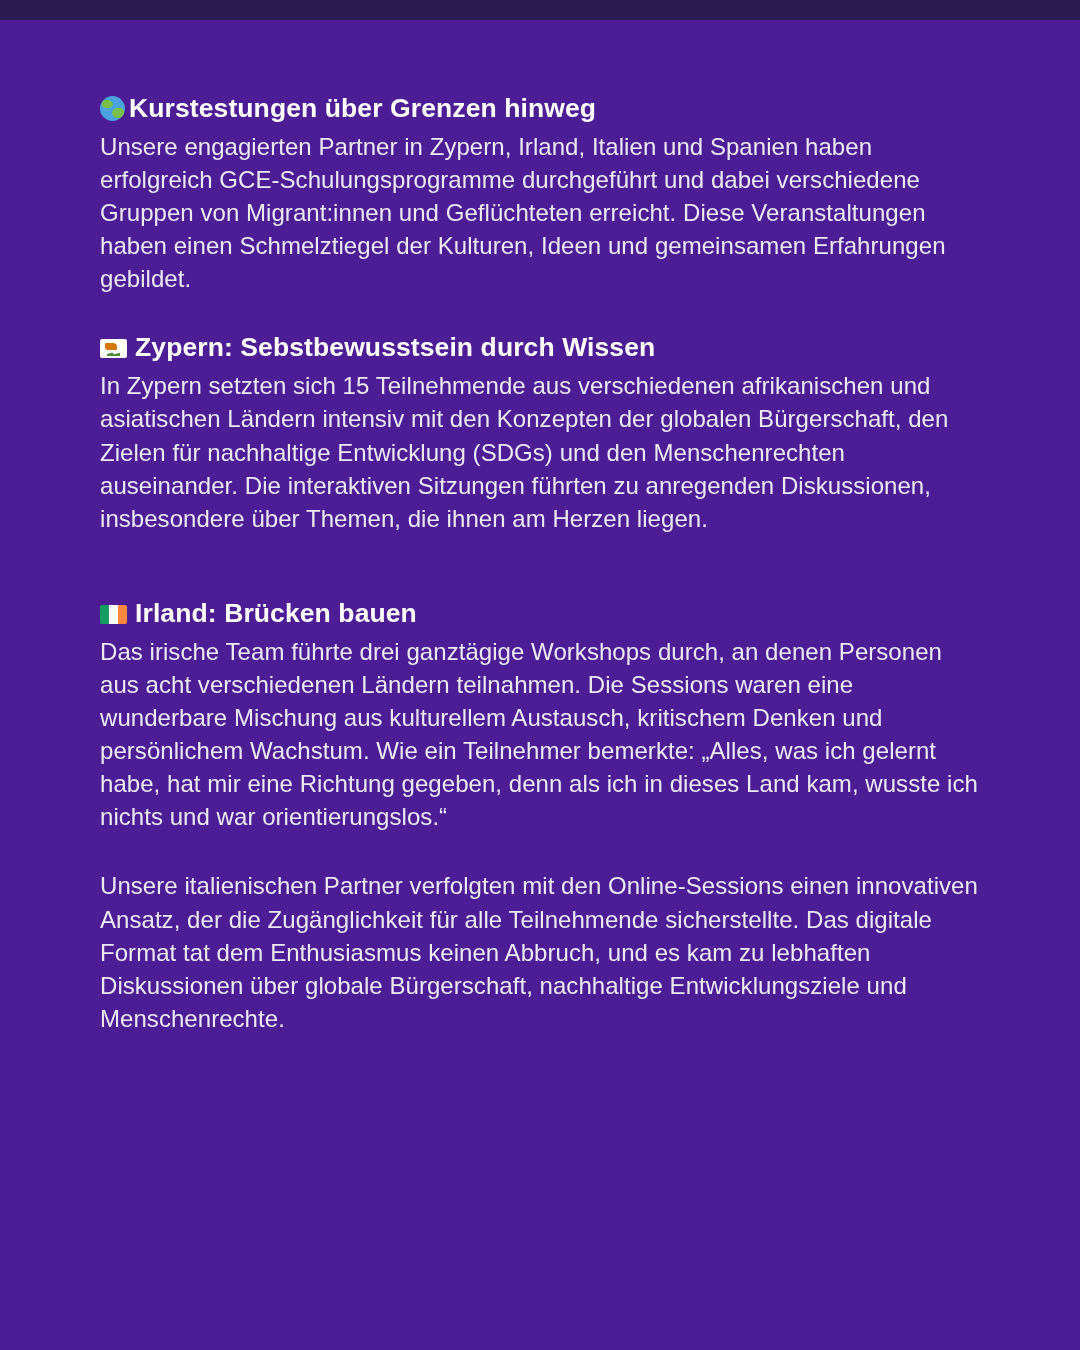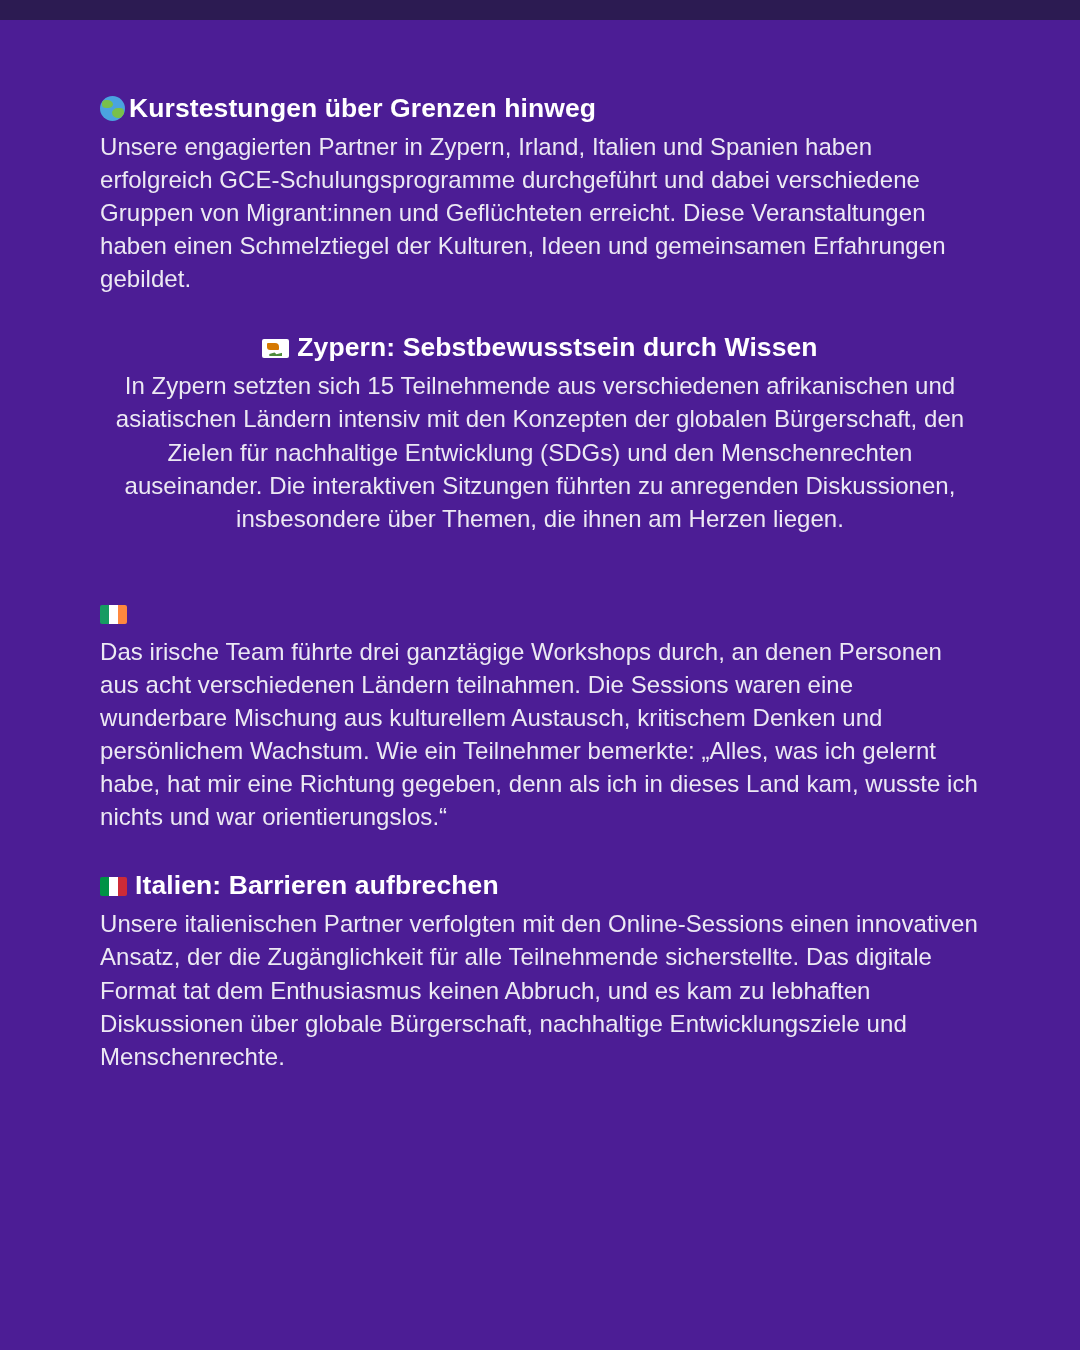--- a/index.html
+++ b/index.html
@@ -22,21 +22,20 @@
     margin-top: 20px;
   }
   .block {
     margin-bottom: 36px;
   }
   .block:last-child {
     margin-bottom: 0;
   }
   .block.extra-gap {
     margin-bottom: 62px;
-    text-align: center;
   }
   .heading {
     display: block;
     color: #ffffff;
     font-size: 26.5px;
     font-weight: bold;
     line-height: 1.28;
     letter-spacing: 0.1px;
     margin: 0 0 4px 0;
   }
@@ -132,22 +131,21 @@
     <h2 class="heading"><span class="globe"></span><span class="htext">Kurstestungen über Grenzen hinweg</span></h2>
     <p class="body-text">Unsere engagierten Partner in Zypern, Irland, Italien und Spanien haben erfolgreich GCE-Schulungsprogramme durchgeführt und dabei verschiedene Gruppen von Migrant:innen und Geflüchteten erreicht. Diese Veranstaltungen haben einen Schmelztiegel der Kulturen, Ideen und gemeinsamen Erfahrungen gebildet.</p>
   </div>
 
   <div class="block extra-gap">
     <h2 class="heading"><span class="flagicon cy"></span><span class="htext">Zypern: Sebstbewusstsein durch Wissen</span></h2>
     <p class="body-text">In Zypern setzten sich 15 Teilnehmende aus verschiedenen afrikanischen und asiatischen Ländern intensiv mit den Konzepten der globalen Bürgerschaft, den Zielen für nachhaltige Entwicklung (SDGs) und den Menschenrechten auseinander. Die interaktiven Sitzungen führten zu anregenden Diskussionen, insbesondere über Themen, die ihnen am Herzen liegen.</p>
   </div>
 
   <div class="block">
-    <h2 class="heading"><span class="flagicon ie"></span></h2>
+    <h2 class="heading"><span class="flagicon ie"></span><span class="htext">Irland: Brücken bauen</span></h2>
     <p class="body-text">Das irische Team führte drei ganztägige Workshops durch, an denen Personen aus acht verschiedenen Ländern teilnahmen. Die Sessions waren eine wunderbare Mischung aus kulturellem Austausch, kritischem Denken und persönlichem Wachstum. Wie ein Teilnehmer bemerkte: „Alles, was ich gelernt habe, hat mir eine Richtung gegeben, denn als ich in dieses Land kam, wusste ich nichts und war orientierungslos.“</p>
   </div>
 
   <div class="block">
-    <h2 class="heading"><span class="flagicon it"></span><span class="htext">Italien: Barrieren aufbrechen</span></h2>
     <p class="body-text">Unsere italienischen Partner verfolgten mit den Online-Sessions einen innovativen Ansatz, der die Zugänglichkeit für alle Teilnehmende sicherstellte. Das digitale Format tat dem Enthusiasmus keinen Abbruch, und es kam zu lebhaften Diskussionen über globale Bürgerschaft, nachhaltige Entwicklungsziele und Menschenrechte.</p>
   </div>
 
 </div>
 
 </body></html>

